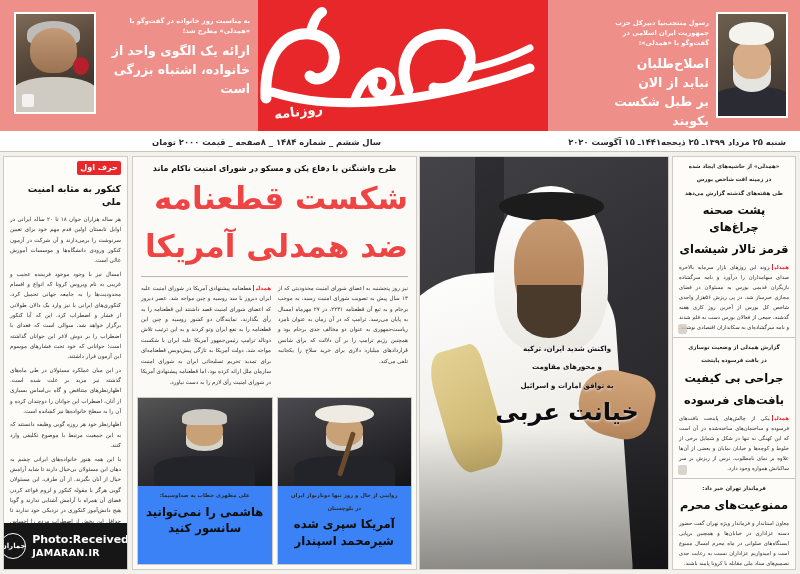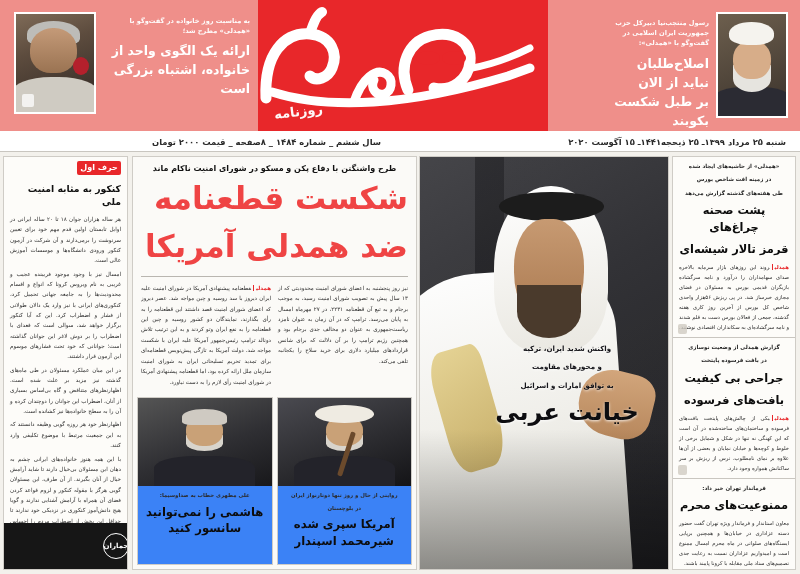--- a/index.html
+++ b/index.html
@@ -678,20 +678,24 @@
       <div class="ed-title">کنکور به مثابه امنیت ملی</div>
       <div class="ed-body">
         <p>هر ساله هزاران جوان ۱۸ تا ۲۰ ساله ایرانی در اوایل تابستان اولین قدم مهم خود برای تعیین سرنوشت را برمی‌دارند و آن شرکت در آزمون کنکور ورودی دانشگاه‌ها و موسسات آموزش عالی است.</p>
         <p>امسال نیز با وجود موجود فریبنده عجیب و غریبی به نام ویروس کرونا که انواع و اقسام محدودیت‌ها را به جامعه جهانی تحمیل کرد، کنکوری‌های ایرانی با نیز وارد یک دالان طولانی از فشار و اضطراب کرد. این که آیا کنکور برگزار خواهد شد، سوالی است که قعدای با اضطراب را بر دوش لاغر این جوانان گذاشته است؛ جوانانی که خود تحت فشارهای موسوم این آزمون قرار داشتند.</p>
         <p>در این میان عملکرد مسئولان در طی ماه‌های گذشته نیز مزید بر علت شده است. اظهارنظرهای متناقض و گاه بی‌اساس بسیاری از آنان، اضطراب این جوانان را دوچندان کرده و آن را به سطح خانواده‌ها نیز کشانده است.</p>
         <p>اظهارنظر خود هر روزه گویی وظیفه دانستند که به این جمعیت مرتبط با موضوع تکلیفی وارد کنند.</p>
         <p>با این همه هنوز خانواده‌های ایرانی چشم به دهان این مسئولان بی‌خیال دارند تا شاید آرامش خیال از آنان بگیرند. از آن طرف، این مسئولان گویی هرگز با مقوله کنکور و لزوم قواعد کردن فضای آن همراه با آرامش آشنایی ندارند و گویا هیچ دانش‌آموز کنکوری در نزدیکی خود ندارند تا حداقل این بخش از اضطراب مردم را احساس کنند. به نظر می‌رسد که موضوع به جهت امنیت و ثبات که در جامعه پدید خواهد آورد به مثابه یک مسئله امنیت ملی است.</p>
       </div>
       <div class="jamaran-bar">
         <div class="jam-logo">جماران</div>
+        <div class="jam-txt">
+          <div class="l1">Photo:Received</div>
+          <div class="l2">JAMARAN.IR</div>
+        </div>
       </div>
     </div>
 
     <div class="col" id="col-feature">
       <div class="feature-photo">
         <div class="fp-wall"></div>
         <div class="fp-thobe"></div>
         <div class="fp-gold"></div>
         <div class="fp-ghutra"></div>
         <div class="fp-agal"></div>

